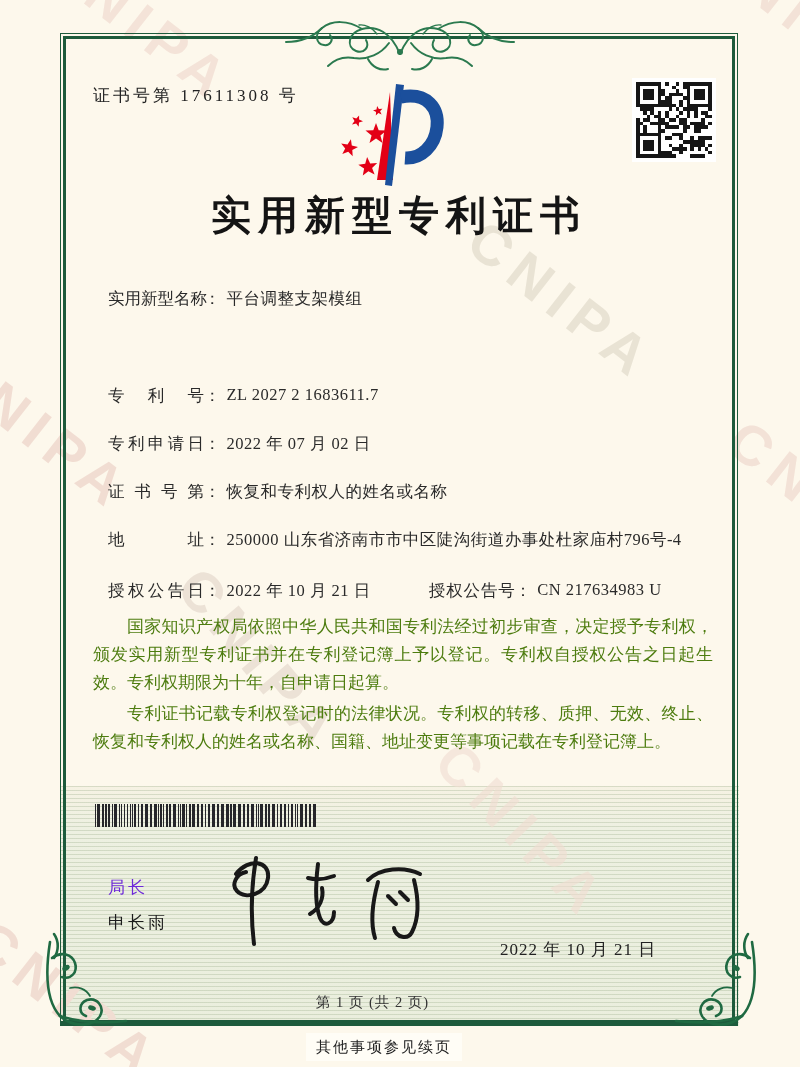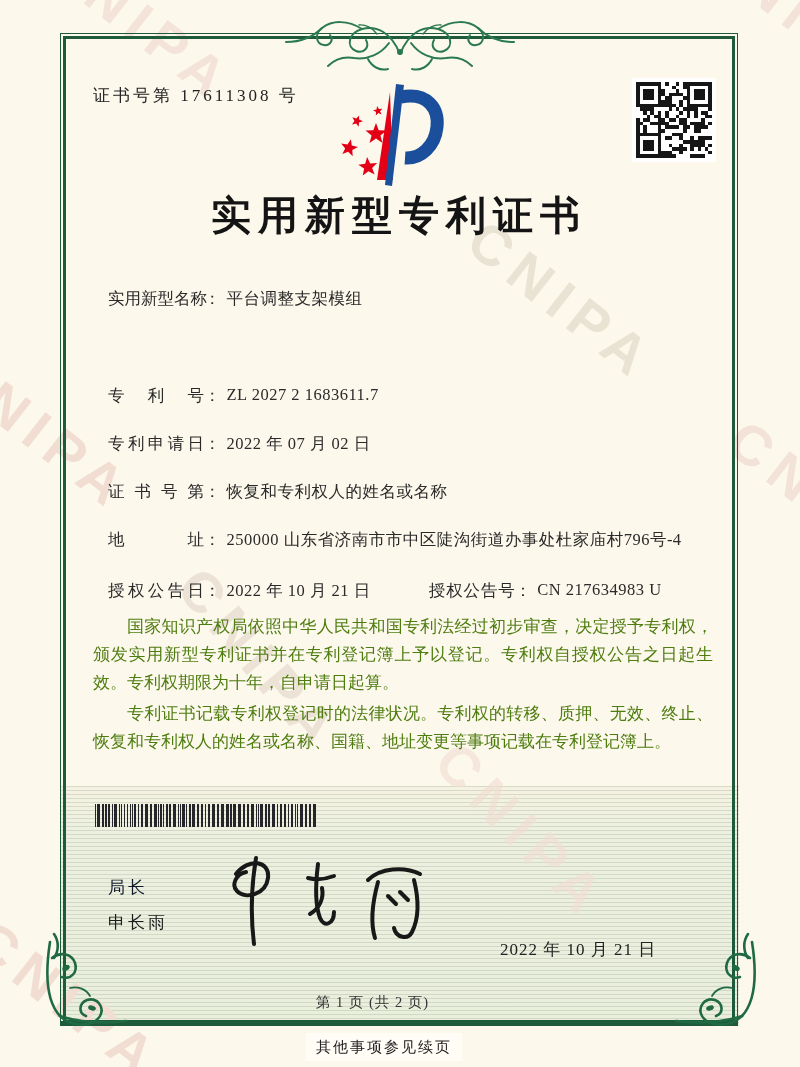--- a/index.html
+++ b/index.html
@@ -59,21 +59,21 @@
   
   .legal{position:absolute;z-index:5;left:93px;top:613px;width:620px;}
   .legal p{margin:0 0 3px 0;text-indent:2em;font-size:17px;line-height:28px;color:#4d7c0f;text-align:justify;}
 
   
   .barcode{position:absolute;z-index:5;left:95px;top:804px;width:228px;height:23px;display:flex;align-items:stretch;}
   .barcode i{display:block;height:100%;}
 
   
   .director-title{position:absolute;z-index:5;left:108px;top:876px;font-family:"Liberation Sans","DejaVu Sans",sans-serif;
-        font-size:17px;letter-spacing:3px;color:#0f172a;}
+        font-size:17px;letter-spacing:3px;color:#6d28d9;}
   .director-name{position:absolute;z-index:5;left:108px;top:911px;font-family:"Liberation Sans","DejaVu Sans",sans-serif;
         font-size:17px;letter-spacing:3px;color:#1c1c1c;}
   .sig{position:absolute;z-index:5;left:222px;top:848px;}
   .issue-date{position:absolute;z-index:5;left:500px;top:938px;font-size:17px;letter-spacing:1px;color:#222;}
 
   
   .page-indicator{position:absolute;z-index:5;left:60px;top:993px;width:625px;text-align:center;
         font-size:14.5px;color:#333;letter-spacing:1px;}
   .cont-note{position:absolute;z-index:5;left:306px;top:1033px;width:156px;height:28px;background:#fffdf6;
         display:flex;align-items:center;justify-content:center;font-size:15px;letter-spacing:2px;color:#222;}

